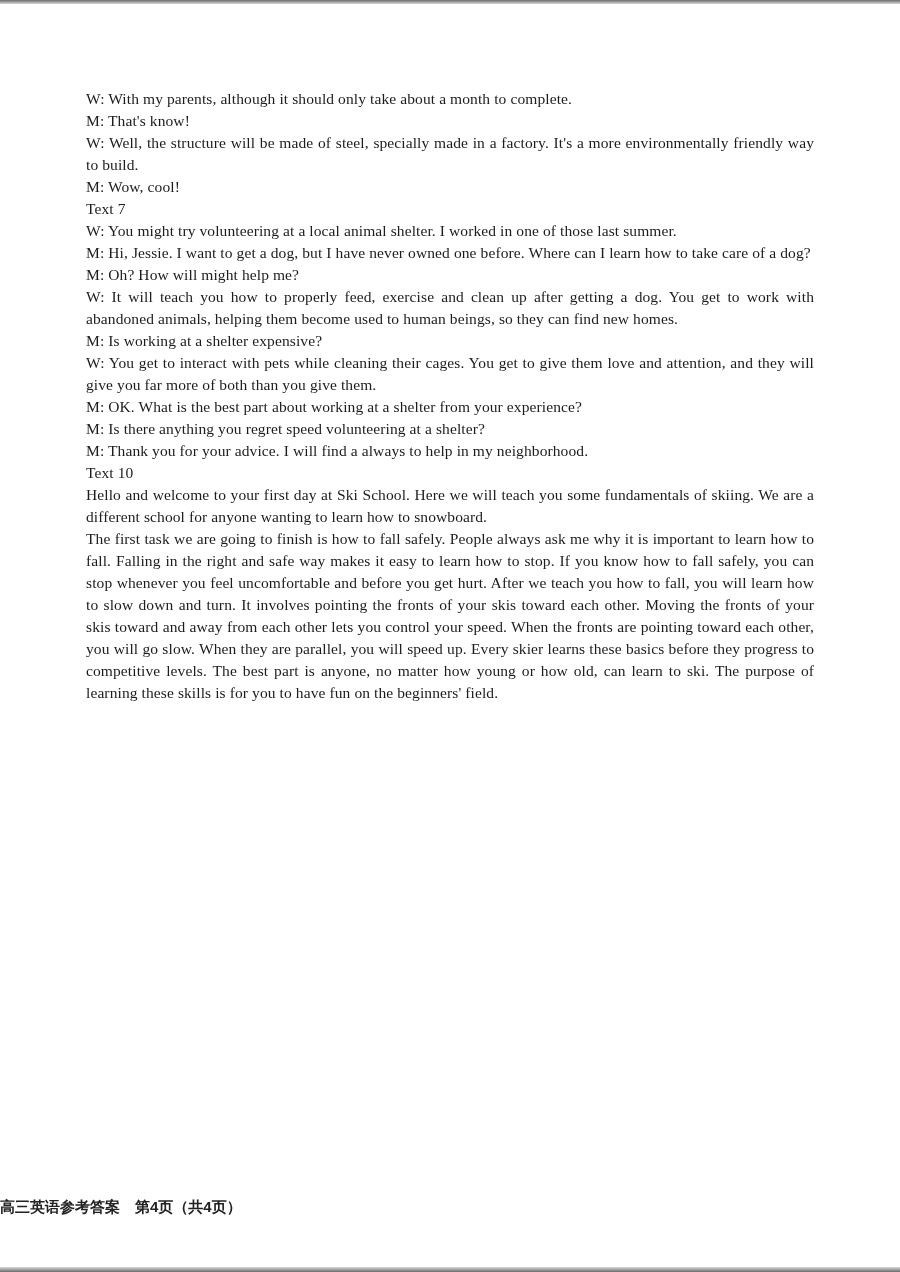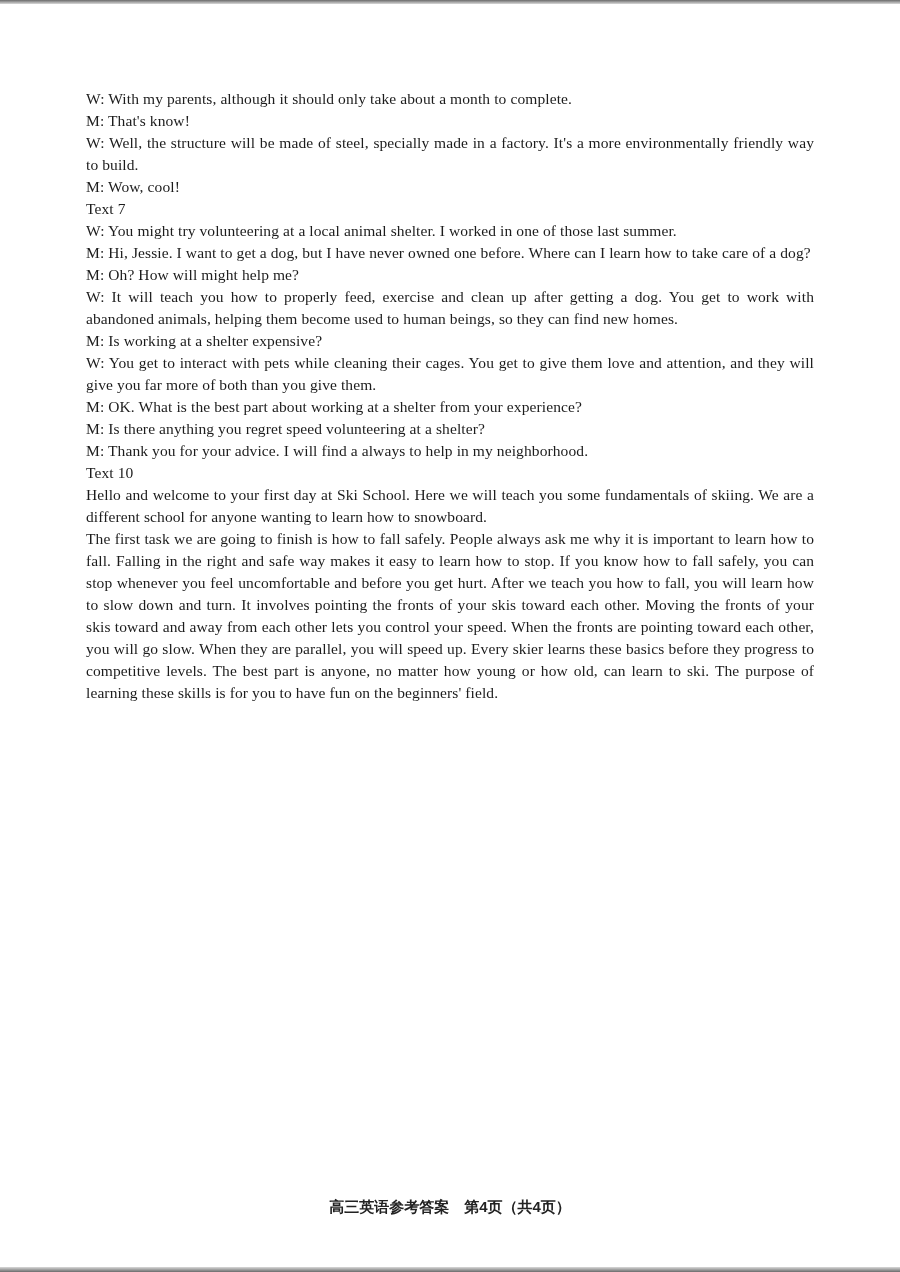--- a/index.html
+++ b/index.html
@@ -42,21 +42,21 @@
   }
   .content p.line {
     margin: 0;
     padding: 0;
   }
   .footer {
     position: absolute;
     left: 0;
     right: 0;
     top: 1198px;
-    text-align: center;
+    text-align: left;
     font-size: 15px;
     font-weight: 700;
     color: #222222;
     font-family: "Liberation Sans", "DejaVu Sans", sans-serif;
   }
 </style>
 </head>
 <body>
 
 <div class="page">

